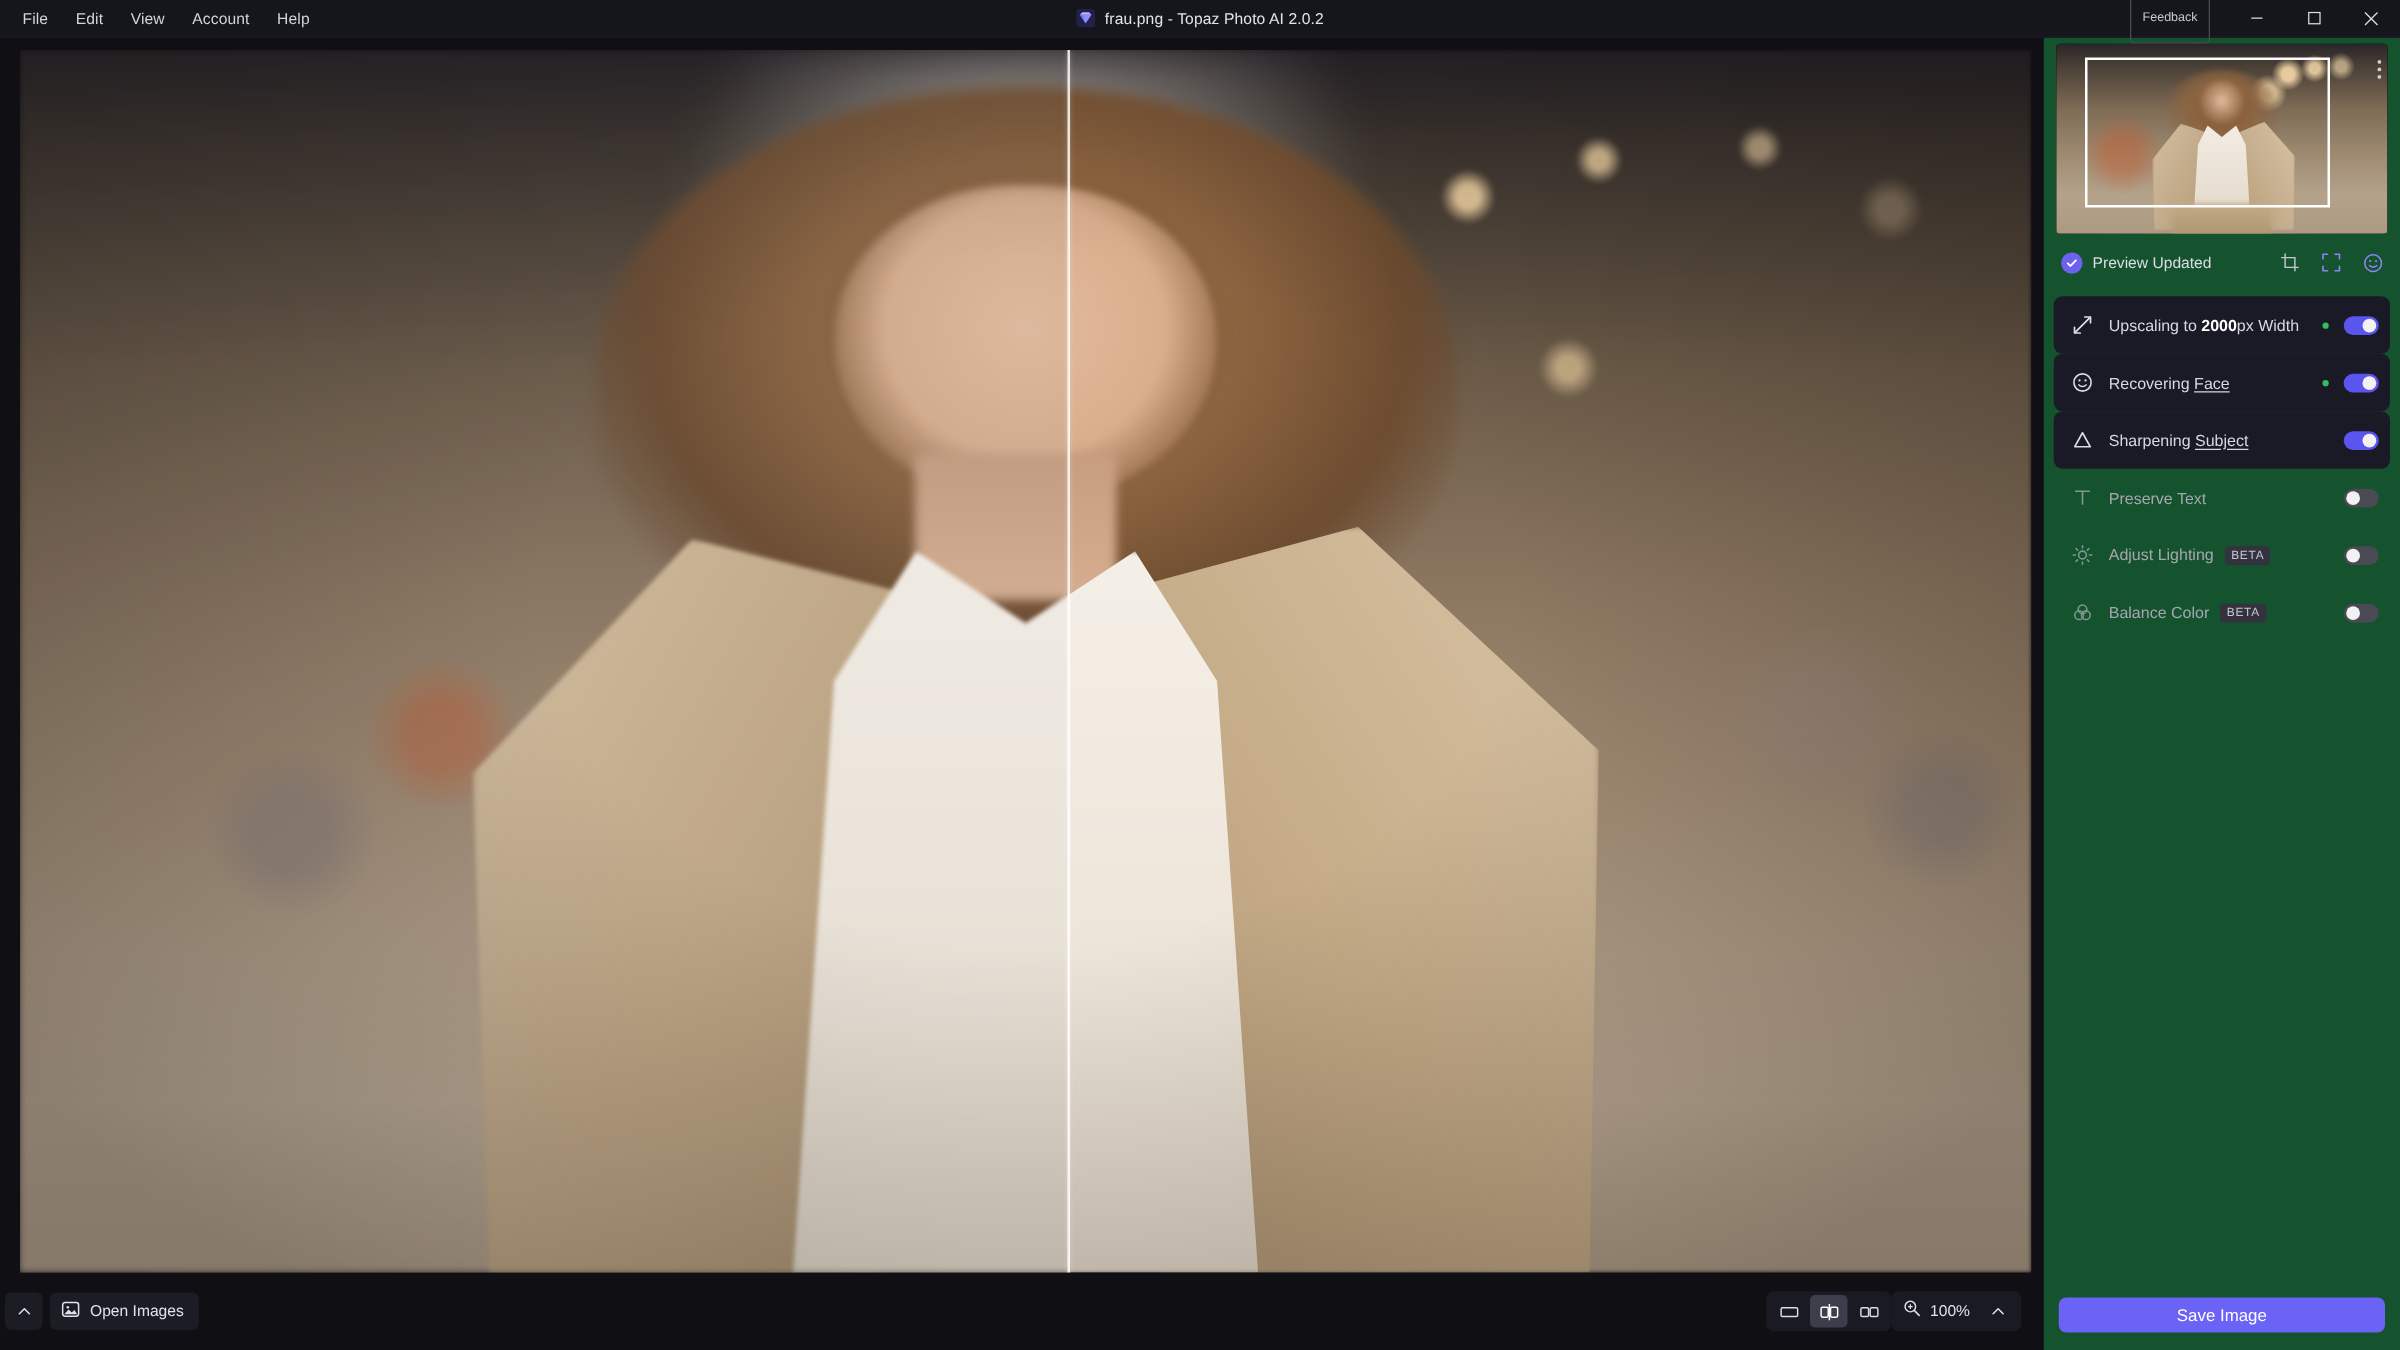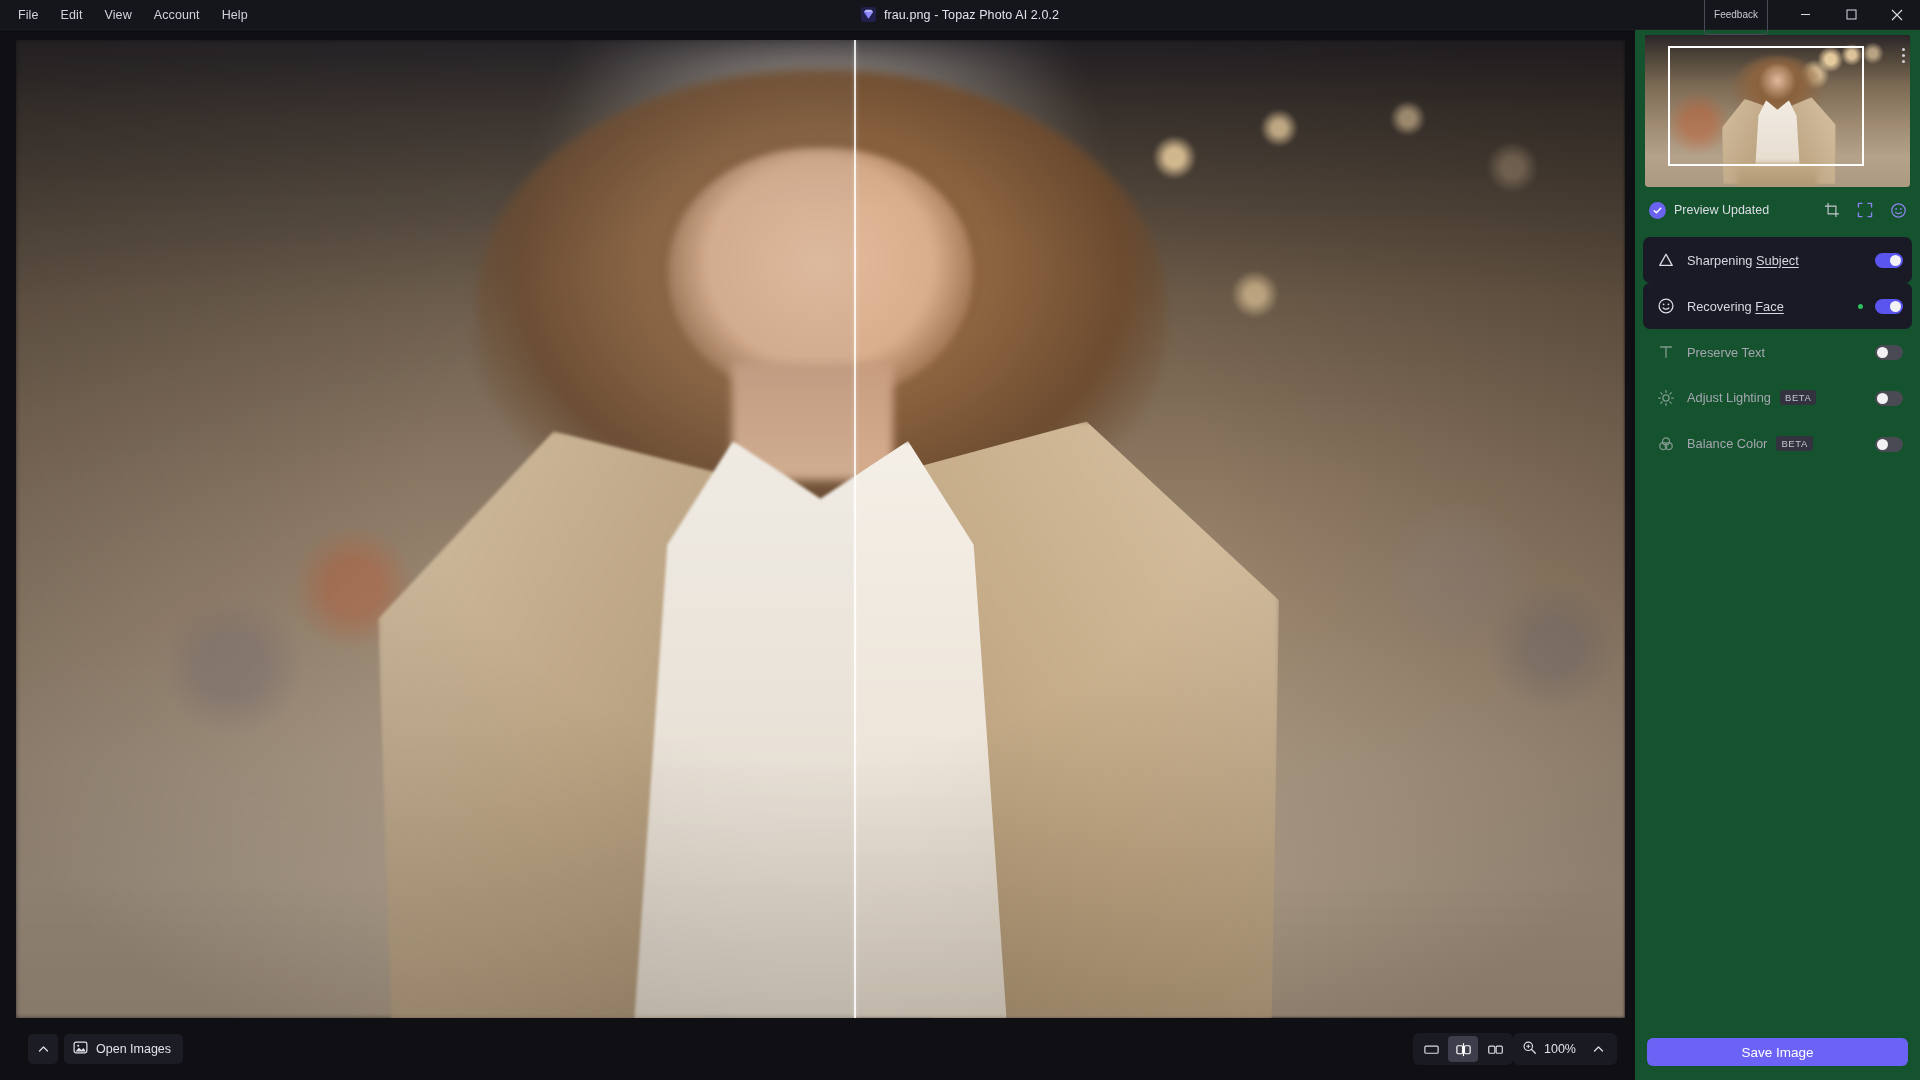--- a/index.html
+++ b/index.html
@@ -147,21 +147,21 @@
   }
   .split-line {
     position: absolute; top: 0; bottom: 0; left: 838px; width: 2px;
     background: rgba(255,255,255,.85);
     box-shadow: 0 0 4px rgba(255,255,255,.35);
   }
 
   
   .bottombar {
     flex: 0 0 62px; height: 62px; display: flex; align-items: center;
-    padding: 0 8px 0 28px; background: #0f0f14;
+    padding: 0 8px 0 4px; background: #0f0f14;
   }
   .bb-left { display: flex; align-items: center; gap: 6px; }
   .icon-btn {
     width: 30px; height: 30px; border-radius: 5px;
     display: flex; align-items: center; justify-content: center;
     background: #1c1c25; cursor: pointer;
   }
   .open-images {
     display: flex; align-items: center; gap: 8px;
     background: #1c1c25; border-radius: 5px; height: 30px;
@@ -465,53 +465,71 @@
               <circle cx="6.5" cy="7.3" r=".95" fill="#8b84f2"></circle>
               <circle cx="11.5" cy="7.3" r=".95" fill="#8b84f2"></circle>
               <path d="M5.9 11.1 C7.3 12.8 10.7 12.8 12.1 11.1" fill="none" stroke="#8b84f2" stroke-width="1.3" stroke-linecap="round"></path>
             </svg>
           </span>
         </span>
       </div>
 
       <div class="settings">
 
-
-
         <div class="srow active">
           <span class="srow-ic">
             <svg width="18" height="18" viewBox="0 0 18 18">
-              <path d="M9 3.2 L15.2 14.4 H2.8 Z" fill="none" stroke="#dcdce4" stroke-width="1.3" stroke-linejoin="round"></path>
+              <path d="M10.8 2.6 H15.4 V7.2" fill="none" stroke="#dcdce4" stroke-width="1.35" stroke-linecap="round" stroke-linejoin="round"></path>
+              <path d="M7.2 15.4 H2.6 V10.8" fill="none" stroke="#dcdce4" stroke-width="1.35" stroke-linecap="round" stroke-linejoin="round"></path>
+              <path d="M15.1 2.9 L2.9 15.1" stroke="#dcdce4" stroke-width="1.35" stroke-linecap="round"></path>
             </svg>
           </span>
           <span class="srow-label">
-            <span><span>Sharpening </span><u>Subject</u></span>
+            <span><span>Upscaling to </span><b>2000</b><span>px Width</span></span>
           </span>
           <span class="srow-right">
-            <i class="gdot hidden"></i>
+            <i class="gdot"></i>
             <span class="toggle on">
                 <i class="knob"></i>
               </span>
           </span>
         </div>
+
 
         <div class="srow active">
           <span class="srow-ic">
             <svg width="18" height="18" viewBox="0 0 18 18">
               <circle cx="9" cy="9" r="6.9" fill="none" stroke="#dcdce4" stroke-width="1.3"></circle>
               <circle cx="6.6" cy="7.3" r=".9" fill="#dcdce4"></circle>
               <circle cx="11.4" cy="7.3" r=".9" fill="#dcdce4"></circle>
               <path d="M6.1 10.9 C7.4 12.6 10.6 12.6 11.9 10.9" fill="none" stroke="#dcdce4" stroke-width="1.25" stroke-linecap="round"></path>
             </svg>
           </span>
           <span class="srow-label">
             <span><span>Recovering </span><u>Face</u></span>
           </span>
           <span class="srow-right">
             <i class="gdot"></i>
+            <span class="toggle on">
+                <i class="knob"></i>
+              </span>
+          </span>
+        </div>
+
+        <div class="srow active">
+          <span class="srow-ic">
+            <svg width="18" height="18" viewBox="0 0 18 18">
+              <path d="M9 3.2 L15.2 14.4 H2.8 Z" fill="none" stroke="#dcdce4" stroke-width="1.3" stroke-linejoin="round"></path>
+            </svg>
+          </span>
+          <span class="srow-label">
+            <span><span>Sharpening </span><u>Subject</u></span>
+          </span>
+          <span class="srow-right">
+            <i class="gdot hidden"></i>
             <span class="toggle on">
                 <i class="knob"></i>
               </span>
           </span>
         </div>
 
         <div class="srow dim">
           <span class="srow-ic">
             <svg width="18" height="18" viewBox="0 0 18 18">
               <path d="M3.6 4 H14.4 M9 4 V14.2" fill="none" stroke="#c2c2cc" stroke-width="1.35" stroke-linecap="round"></path>

